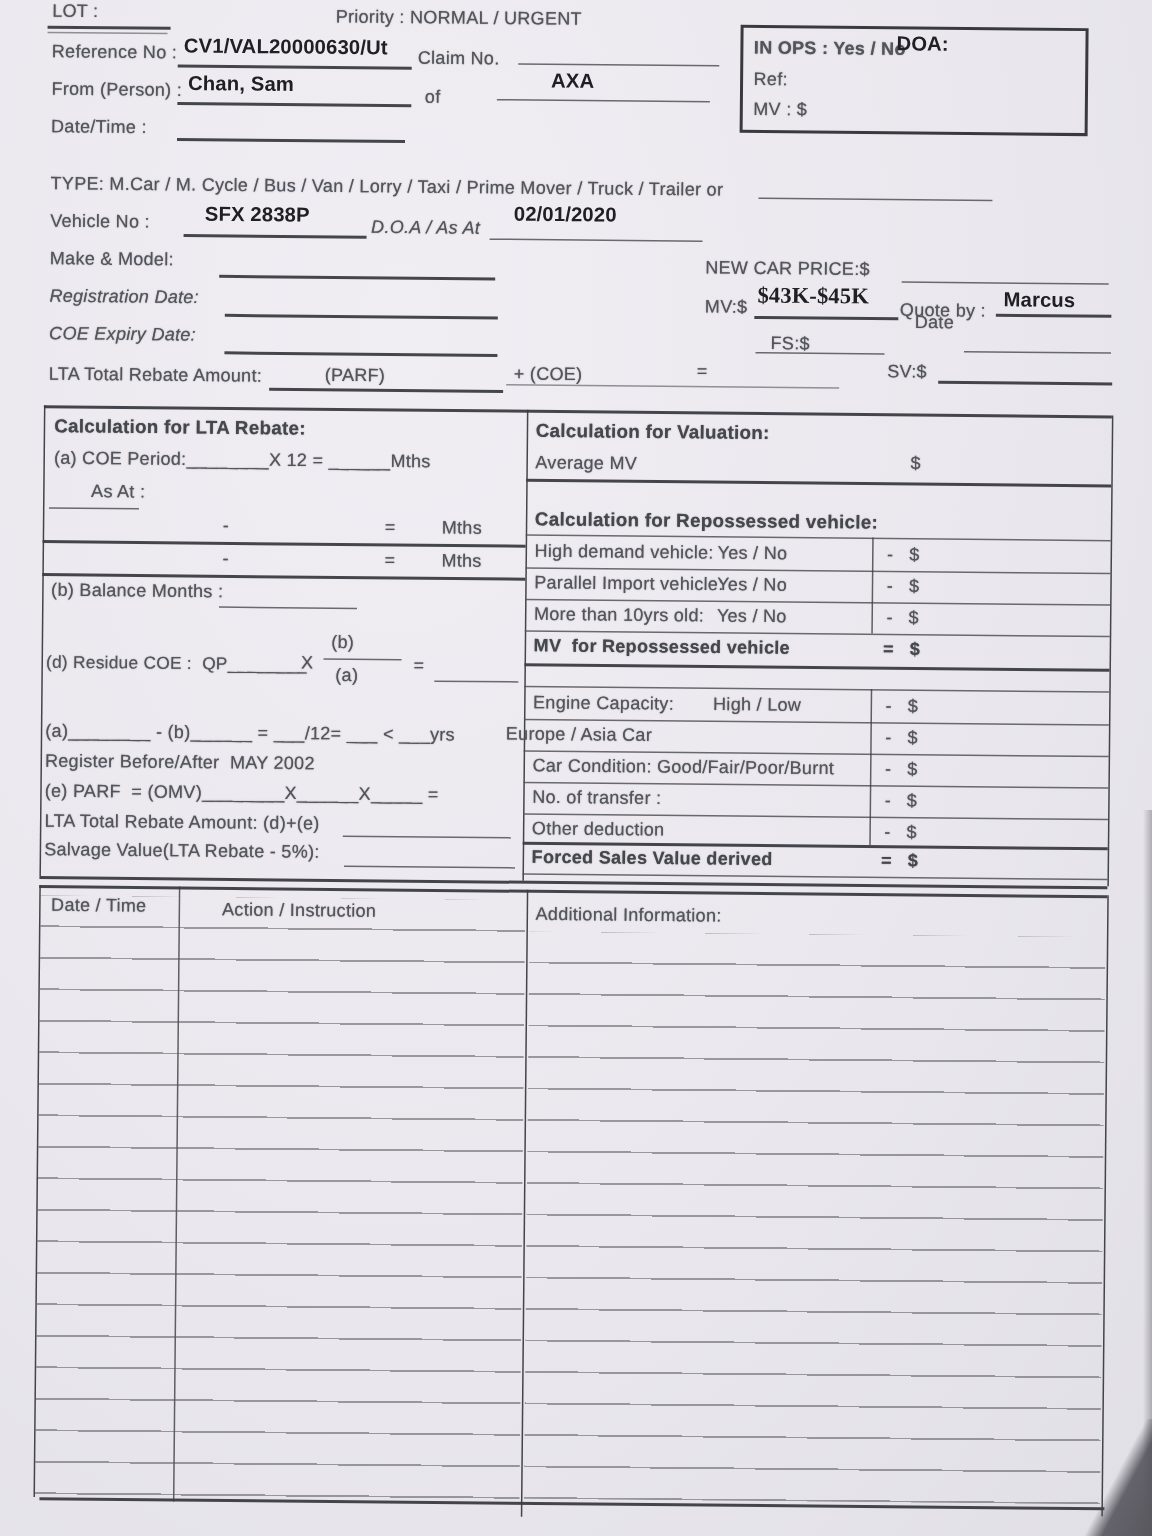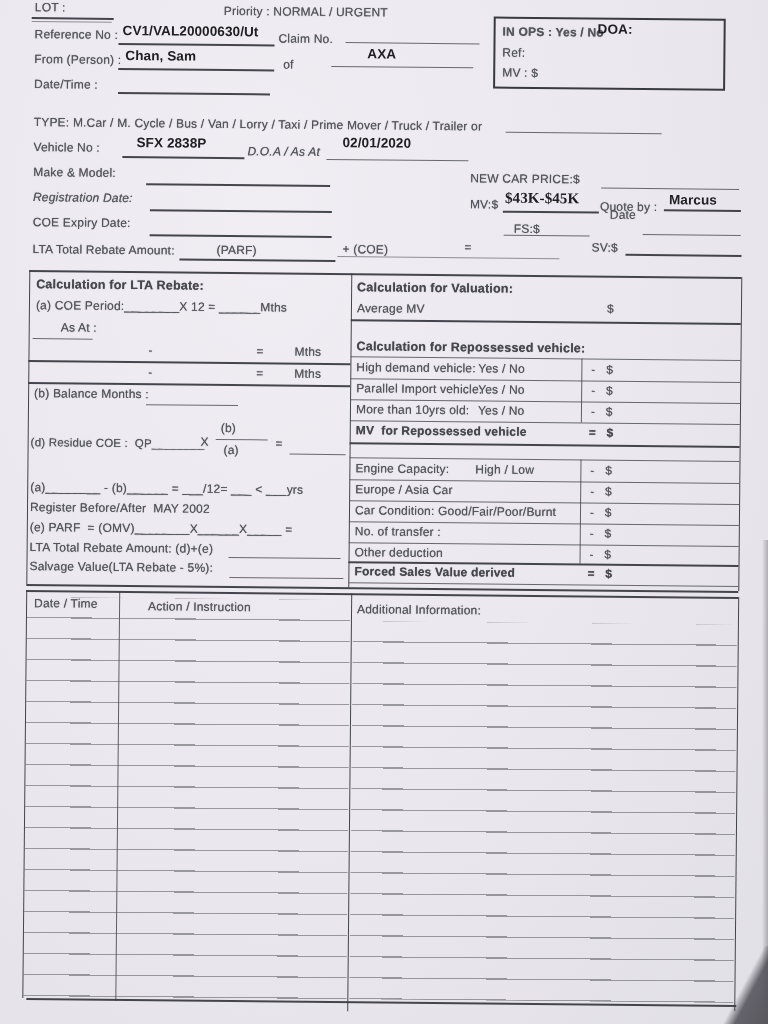--- a/index.html
+++ b/index.html
@@ -95,21 +95,21 @@
 
       <span class="lb" style="left:33px;top:194px;font-style:italic;">Registration Date:</span>
       <span class="ln ln2" style="left:150px;top:212px;width:182px;"></span>
       <span class="lb" style="left:470px;top:197px;">MV:$</span>
       <span class="fl serif" style="left:505px;top:189px;">$43K-$45K</span>
       <span class="ln ln2" style="left:503px;top:210px;width:96px;"></span>
       <span class="lb" style="left:600px;top:198px;">Quote by :</span>
       <span class="fl" style="left:669px;top:190px;">Marcus</span>
       <span class="ln ln2" style="left:664px;top:207px;width:77px;"></span>
 
-      <span class="lb" style="left:33px;top:219px;">COE Expiry Date:</span>
+      <span class="lb" style="left:33px;top:219px;font-style:italic;">COE Expiry Date:</span>
       <span class="ln ln2" style="left:150px;top:237px;width:182px;"></span>
       <span class="lb" style="left:470px;top:221px;margin-left:44px;">FS:$</span>
       <span class="ln" style="left:504px;top:234px;width:86px;"></span>
       <span class="lb" style="left:610px;top:206px;">Date</span>
       <span class="ln" style="left:643px;top:232px;width:98px;"></span>
 
       <span class="lb" style="left:33px;top:246px;">LTA Total Rebate Amount:</span>
       <span class="lb" style="left:217px;top:245px;">(PARF)</span>
       <span class="ln ln2" style="left:180px;top:261px;width:156px;"></span>
       <span class="lb" style="left:343px;top:243px;">+ (COE)</span>
@@ -187,21 +187,21 @@
       <span class="lb bold" style="left:591px;top:424px;">=   $</span>
       <span class="ln ln2" style="left:352px;top:443px;width:390px;"></span>
       <span class="vl vthin" style="left:583px;top:357px;height:64px;"></span>
 
       <span class="ln" style="left:352px;top:458px;width:390px;"></span>
       <span class="lb" style="left:358px;top:462px;">Engine Capacity:</span>
       <span class="lb" style="left:478px;top:462px;">High / Low</span>
       <span class="lb" style="left:593px;top:462px;">-   $</span>
       <span class="ln" style="left:352px;top:480px;width:390px;"></span>
 
-      <span class="lb" style="left:358px;top:483px;">Europe / Asia Car</span>
+      <span class="lb" style="left:340px;top:483px;">Europe / Asia Car</span>
       <span class="lb" style="left:593px;top:483px;">-   $</span>
       <span class="ln" style="left:352px;top:501px;width:390px;"></span>
 
       <span class="lb" style="left:358px;top:504px;">Car Condition: Good/Fair/Poor/Burnt</span>
       <span class="lb" style="left:593px;top:504px;">-   $</span>
       <span class="ln" style="left:352px;top:522px;width:390px;"></span>
 
       <span class="lb" style="left:358px;top:525px;">No. of transfer :</span>
       <span class="lb" style="left:593px;top:525px;">-   $</span>
       <span class="ln" style="left:352px;top:543px;width:390px;"></span>

